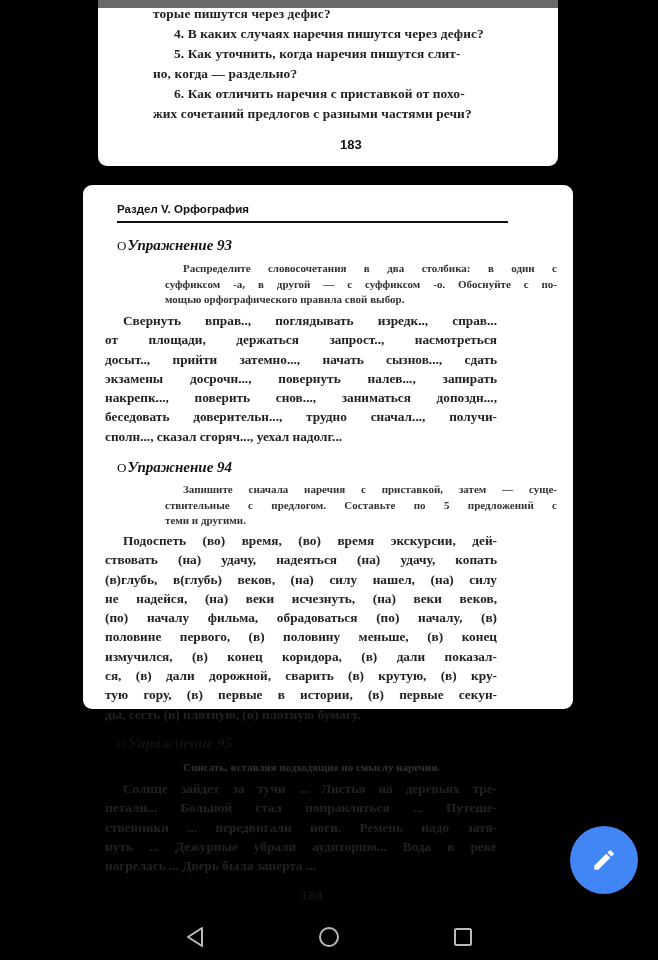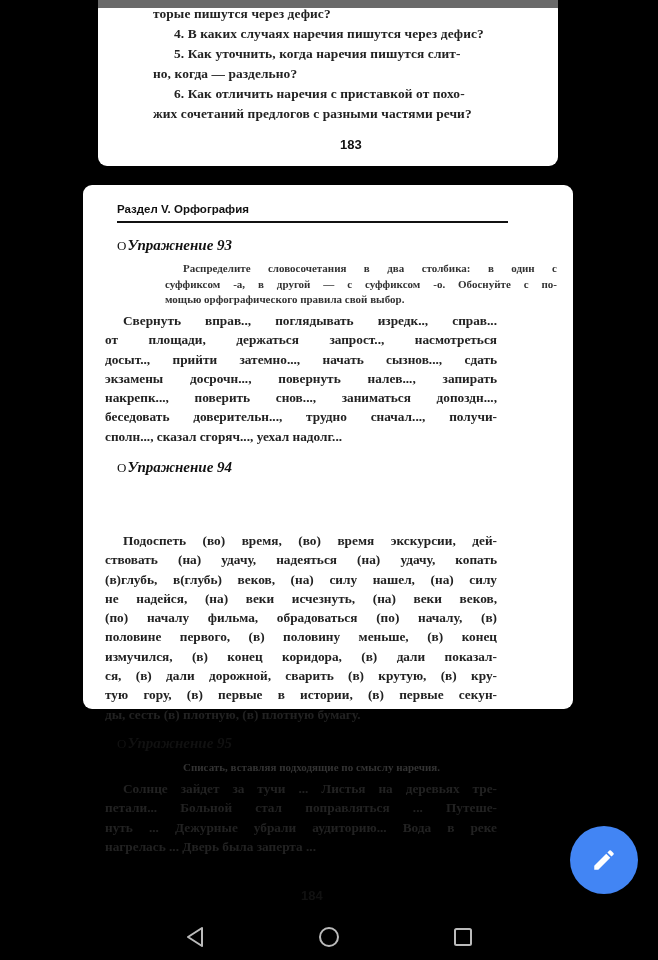--- a/index.html
+++ b/index.html
@@ -80,20 +80,25 @@
     <span class="line">досыт.., прийти затемно..., начать сызнов..., сдать</span>
     <span class="line">экзамены досрочн..., повернуть налев..., запирать</span>
     <span class="line">накрепк..., поверить снов..., заниматься допоздн...,</span>
     <span class="line">беседовать доверительн..., трудно сначал..., получи-</span>
     <span class="line last">сполн..., сказал сгоряч..., уехал надолг...</span>
   </div>
 
   <div class="ex-title" style="top:274px;">
     <span class="bullet">O</span><span>Упражнение 94</span>
   </div>
+  <div class="instr" style="top:297px;">
+    <span class="line indent">Запишите сначала наречия с приставкой, затем — суще-</span>
+    <span class="line">ствительные с предлогом. Составьте по 5 предложений с</span>
+    <span class="line last">теми и другими.</span>
+  </div>
   <div class="body-text" style="top:346px;">
     <span class="line indent">Подоспеть (во) время, (во) время экскурсии, дей-</span>
     <span class="line">ствовать (на) удачу, надеяться (на) удачу, копать</span>
     <span class="line">(в)глубь, в(глубь) веков, (на) силу нашел, (на) силу</span>
     <span class="line">не надейся, (на) веки исчезнуть, (на) веки веков,</span>
     <span class="line">(по) началу фильма, обрадоваться (по) началу, (в)</span>
     <span class="line">половине первого, (в) половину меньше, (в) конец</span>
     <span class="line">измучился, (в) конец коридора, (в) дали показал-</span>
     <span class="line">ся, (в) дали дорожной, сварить (в) крутую, (в) кру-</span>
     <span class="line">тую гору, (в) первые в истории, (в) первые секун-</span>
@@ -102,20 +107,21 @@
 
   <div class="ex-title" style="top:550px;">
     <span class="bullet">O</span><span>Упражнение 95</span>
   </div>
   <div class="instr" style="top:575px;">
     <span class="line indent last">Списать, вставляя подходящие по смыслу наречия.</span>
   </div>
   <div class="body-text" style="top:594px;">
     <span class="line indent">Солнце зайдет за тучи ... Листья на деревьях тре-</span>
     <span class="line">петали... Больной стал поправляться ... Путеше-</span>
+    <span class="line">ственники ... передвигали ноги. Ремень надо затя-</span>
     <span class="line">нуть ... Дежурные убрали аудиторию... Вода в реке</span>
     <span class="line last">нагрелась ... Дверь была заперта ...</span>
   </div>
 
   <div class="page-num" style="left:218px; top:703px;">184</div>
 </div>
 
 <div class="fab" style="background: rgb(66, 133, 244);">
   <svg width="26" height="26" viewBox="0 0 24 24">
     <path d="M3 17.25V21h3.75L17.81 9.94l-3.75-3.75L3 17.25zM20.71 7.04a1 1 0 0 0 0-1.41l-2.34-2.34a1 1 0 0 0-1.41 0l-1.83 1.83 3.75 3.75 1.83-1.83z" fill="#fff"></path>

